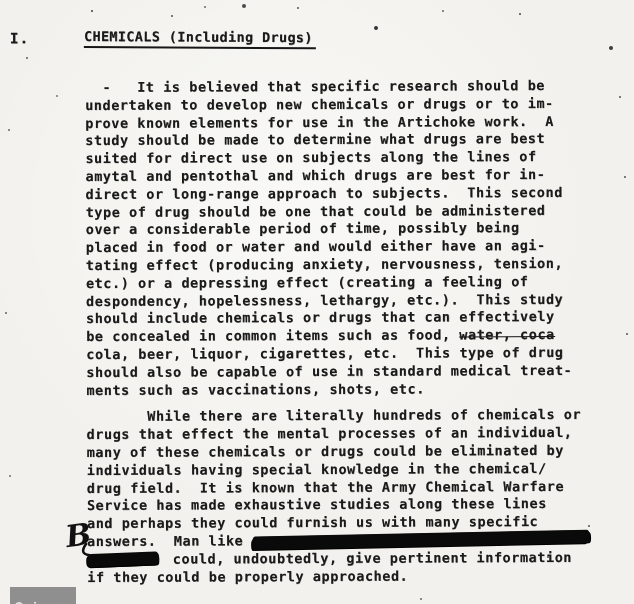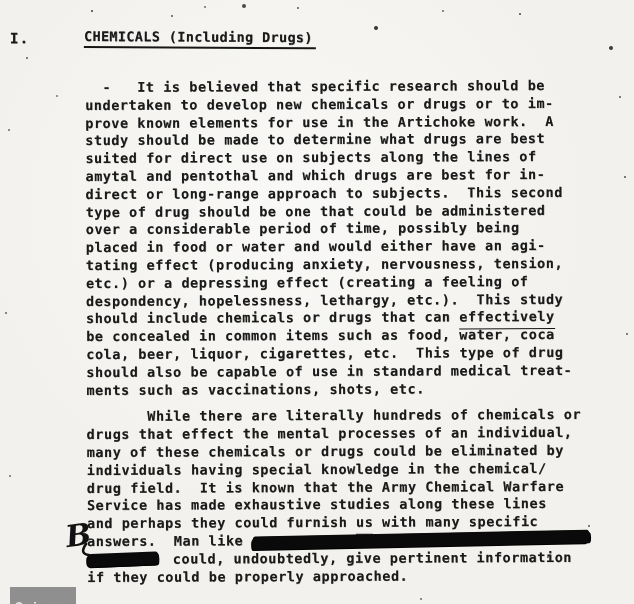--- a/index.html
+++ b/index.html
@@ -48,21 +48,21 @@
     white-space: pre;
   }
   .paragraphs { position: absolute; top: 78px; left: 86px; right: 14px; }
   .para { margin: 0 0 9px 0; }
   .line {
     white-space: pre;
     font: 700 13.5px/17.8px "DejaVu Sans Mono", monospace;
     letter-spacing: .55px;
     text-shadow: .3px .3px 0 rgba(25,25,25,.45);
   }
-  .u { border-bottom: 1.5px solid #141414; padding-bottom: 4px; }
+  .u { border-bottom: 1.5px solid #141414; padding-bottom: 12px; }
   .redact {
     display: inline-block; vertical-align: baseline;
     background: #0a0a0a;
   }
   .redact.bar {
     width: 338px; height: 12.5px;
     border-radius: 3px / 6px;
     transform: rotate(-0.9deg) translateY(2px);
     box-shadow: 2px 1px 0 -1px #000, -2px 2px 0 -1px #000, 0 -1px 0 -0.5px #111;
   }

